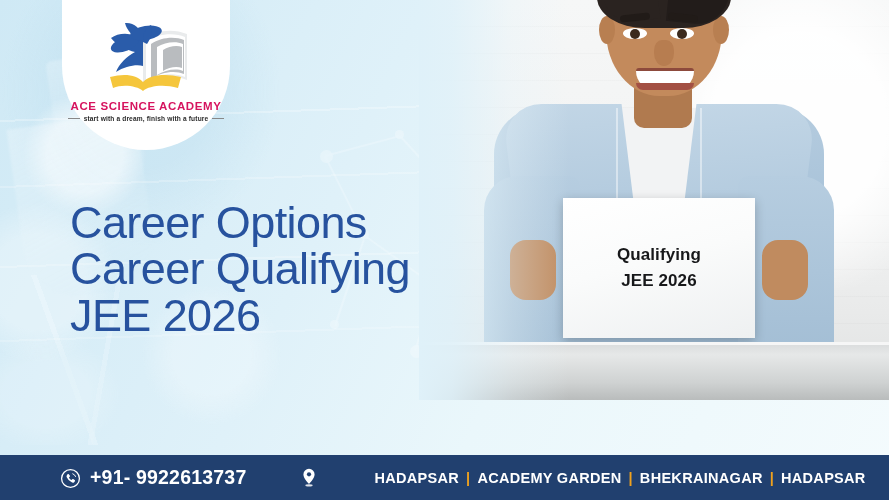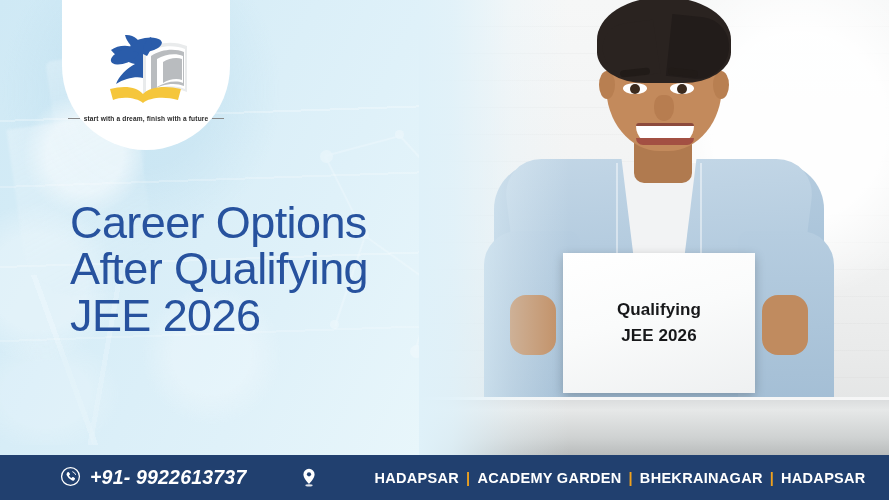--- a/index.html
+++ b/index.html
@@ -67,21 +67,21 @@
     position:absolute; left:-20px; top:275px; width:220px; height:170px;
     opacity:.30; filter:blur(.6px);
     background:
       linear-gradient(70deg, rgba(255,255,255,.0) 0 40%, rgba(255,255,255,.7) 40% 42%, rgba(255,255,255,0) 42%),
       linear-gradient(100deg, rgba(255,255,255,.0) 0 55%, rgba(255,255,255,.6) 55% 57%, rgba(255,255,255,0) 57%),
       radial-gradient(ellipse at 30% 70%, rgba(255,255,255,.55) 0 45px, rgba(255,255,255,0) 75px);
   }
 
   
   .photo {
-    position:absolute; right:0; top:0; width:470px; height:455px;
+    position:absolute; right:0; top:0; width:470px; height:400px;
     overflow:hidden;
   }
   .photo-wall {
     position:absolute; inset:0;
     background:
       linear-gradient(180deg,#f6f7f7 0%,#f1f2f2 55%,#e9eaea 78%,#dfe1e1 100%);
   }
   .photo-wall:before {
     content:""; position:absolute; left:0; top:0; width:100%; height:100%;
     opacity:.55;
@@ -249,23 +249,22 @@
   }
   .headline div { white-space:nowrap; }
 
   
   .footer {
     position:absolute; left:0; bottom:0; width:889px; height:45px;
     background:#21406f; z-index:30;
     display:flex; align-items:center;
   }
   .f-phone {
-    display:flex; align-items:flex-start; gap:9px;
+    display:flex; align-items:flex-end; gap:9px;
     margin-left:60px;
-    font-style:italic;
   }
   .f-phone .num {
     color:#fff; font-size:19.5px; font-weight:bold; letter-spacing:.2px;
   }
   .f-locs {
     display:flex; align-items:center; gap:9px; margin-left:55px;
   }
   .f-locs .txt {
     color:#fff; font-size:14.5px; font-weight:bold; letter-spacing:.3px;
     display:flex; align-items:center; gap:7px;margin-left:48px;
@@ -362,28 +361,29 @@
         <path d="M74 27 C82 22 93 21 100 24 L100 51 C93 48 82 50 74 55 Z" fill="#ffffff"></path>
         <path d="M80 30 C86 26 94 25 99 27 L99 48 C94 46 86 47 80 51 Z" fill="#b9bcbf"></path>
         <path d="M60 20 C50 12 36 12 28 18 C34 26 44 30 52 32 C44 36 36 44 33 52 C42 46 54 44 60 46 Z" fill="#2a5caa"></path>
         <path d="M60 18 C58 8 50 2 42 3 C44 11 50 17 58 20 Z" fill="#2a5caa"></path>
         <ellipse cx="42" cy="24" rx="15" ry="7" transform="rotate(-22 42 24)" fill="#2a5caa"></ellipse>
         <ellipse cx="63" cy="13" rx="16" ry="7" transform="rotate(-10 63 13)" fill="#2a5caa"></ellipse>
         <path d="M60 22 C60 14 62 8 68 5 C70 12 68 18 64 24 Z" fill="#2a5caa"></path>
         <path d="M27 57 C42 53 54 55 60 62 C66 55 82 53 98 57 L95 68 C80 64 66 66 60 71 C54 66 40 64 30 68 Z" fill="#f5c63c"></path>
       </svg>
     </div>
+    <div class="logo-name">ACE SCIENCE ACADEMY</div>
     <div class="logo-tag">
         <span>start with a dream, finish with a future</span>
       </div>
   </div>
 
   <div class="headline">
     <div>Career Options</div>
-    <div>After Qualifying</div>
+    <div>Career Qualifying</div>
     <div>JEE 2026</div>
   </div>
 
   <div class="footer">
     <div class="f-phone">
       <span class="ic">
         <svg width="21" height="21" viewBox="0 0 24 24" aria-hidden="true">
           <circle cx="12" cy="12" r="10.2" fill="none" stroke="#ffffff" stroke-width="1.5"></circle>
           <path d="M8.6 7.2c.5-.5 1.2-.4 1.6.1l1 1.3c.35.45.3 1-.1 1.4l-.6.6c-.2.2-.25.5-.1.75a7.2 7.2 0 0 0 2.3 2.3c.25.15.55.1.75-.1l.6-.6c.4-.4.95-.45 1.4-.1l1.3 1c.5.4.6 1.1.1 1.6l-.7.7c-.6.6-1.5.8-2.3.5a11.4 11.4 0 0 1-6.3-6.3c-.3-.8-.1-1.7.5-2.3z" fill="#ffffff"></path>
           <path d="M14.6 6.6a5 5 0 0 1 3.2 3.1" fill="none" stroke="#ffffff" stroke-width="1.1" stroke-linecap="round"></path>

